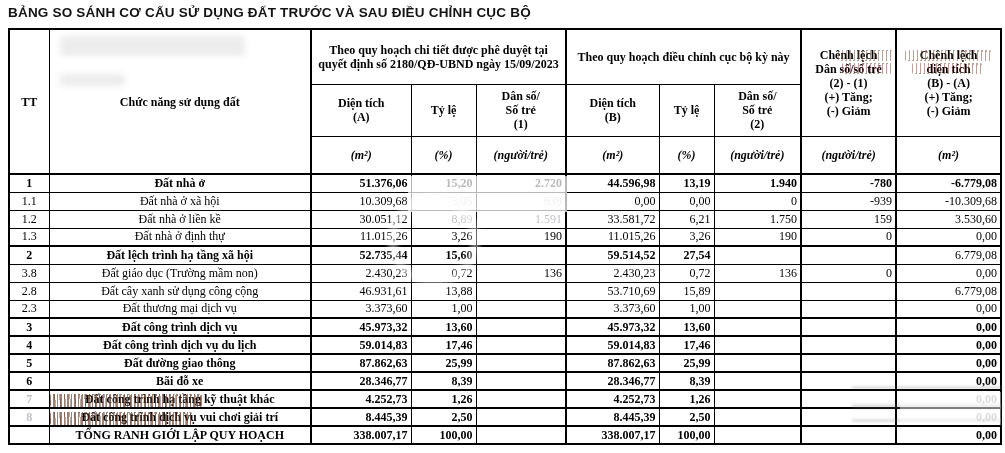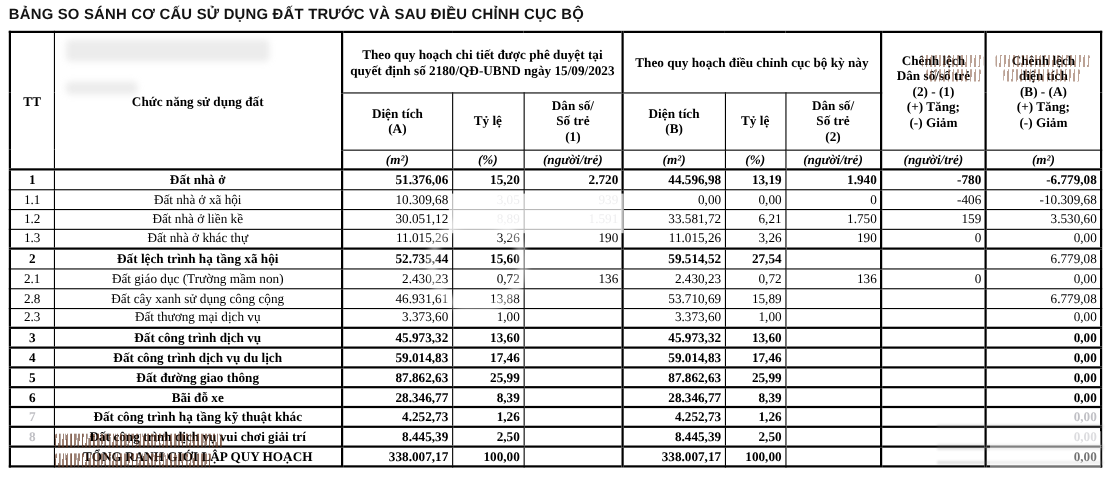--- a/index.html
+++ b/index.html
@@ -7,21 +7,21 @@
           font-family:"Liberation Serif", serif;color:#000;}
   .title{position:absolute;left:8px;top:5px;font-family:"Liberation Sans", sans-serif;
          font-weight:bold;font-size:13.5px;color:#131313;letter-spacing:.2px;white-space:nowrap;}
   table.cmp{position:absolute;left:8px;top:28px;width:992px;border-collapse:collapse;
             table-layout:fixed;border:2px solid #000;}
   .cmp th,.cmp td{border:1px solid #000;padding:0 3px;overflow:hidden;}
   .cmp thead th{font-weight:bold;text-align:center;vertical-align:middle;
                 font-size:12px;line-height:14px;}
   .h-group{height:55px;}
   .h-sub{height:52px;}
-  .h-units{height:18px;}
+  .h-units{height:38px;}
   .pre{white-space:pre-line;}
   .diffh{font-size:11.5px;line-height:13px;}
   .unit{font-style:italic;font-weight:normal;text-align:center;font-size:11px;padding:1px 2px;}
   .cmp tbody tr{height:18px;}
   .cmp tbody td{font-size:12px;vertical-align:middle;line-height:13px;}
   .row-tall{height:37px;}
   .row-main{font-weight:bold;}
   .row-main td{border-top-width:2px;}
   .row-total{font-weight:bold;}
   .row-total td{border-top-width:2px;}
@@ -122,38 +122,38 @@
     </tr>
         <tr class="row-sub">
       <td class="cell-tt">1.1</td>
       <td class="cell-label">Đất nhà ở xã hội</td>
       <td class="num bl2">10.309,68</td>
       <td class="num obscured">3,05</td>
       <td class="num obscured">939</td>
       <td class="num bl2">0,00</td>
       <td class="num">0,00</td>
       <td class="num">0</td>
-      <td class="num bl2">-406</td>
+      <td class="num bl2">-939</td>
       <td class="num bl2">-10.309,68</td>
     </tr>
         <tr class="row-sub">
       <td class="cell-tt">1.2</td>
       <td class="cell-label">Đất nhà ở liền kề</td>
       <td class="num bl2">30.051,12</td>
       <td class="num obscured">8,89</td>
       <td class="num obscured">1.591</td>
       <td class="num bl2">33.581,72</td>
       <td class="num">6,21</td>
       <td class="num">1.750</td>
       <td class="num bl2">159</td>
       <td class="num bl2">3.530,60</td>
     </tr>
         <tr class="row-sub">
       <td class="cell-tt">1.3</td>
-      <td class="cell-label">Đất nhà ở khác thự</td>
+      <td class="cell-label">Đất nhà ở định thự</td>
       <td class="num bl2">11.015,26</td>
       <td class="num">3,26</td>
       <td class="num">190</td>
       <td class="num bl2">11.015,26</td>
       <td class="num">3,26</td>
       <td class="num">190</td>
       <td class="num bl2">0</td>
       <td class="num bl2">0,00</td>
     </tr>
         <tr class="row-main">
@@ -162,21 +162,21 @@
       <td class="num bl2">52.735,44</td>
       <td class="num">15,60</td>
       <td class="num"></td>
       <td class="num bl2">59.514,52</td>
       <td class="num">27,54</td>
       <td class="num"></td>
       <td class="num bl2"></td>
       <td class="num bl2 plain">6.779,08</td>
     </tr>
         <tr class="row-sub">
-      <td class="cell-tt">2.1</td>
+      <td class="cell-tt">3.8</td>
       <td class="cell-label">Đất giáo dục (Trường mầm non)</td>
       <td class="num bl2">2.430,23</td>
       <td class="num">0,72</td>
       <td class="num">136</td>
       <td class="num bl2">2.430,23</td>
       <td class="num">0,72</td>
       <td class="num">136</td>
       <td class="num bl2">0</td>
       <td class="num bl2">0,00</td>
     </tr>

